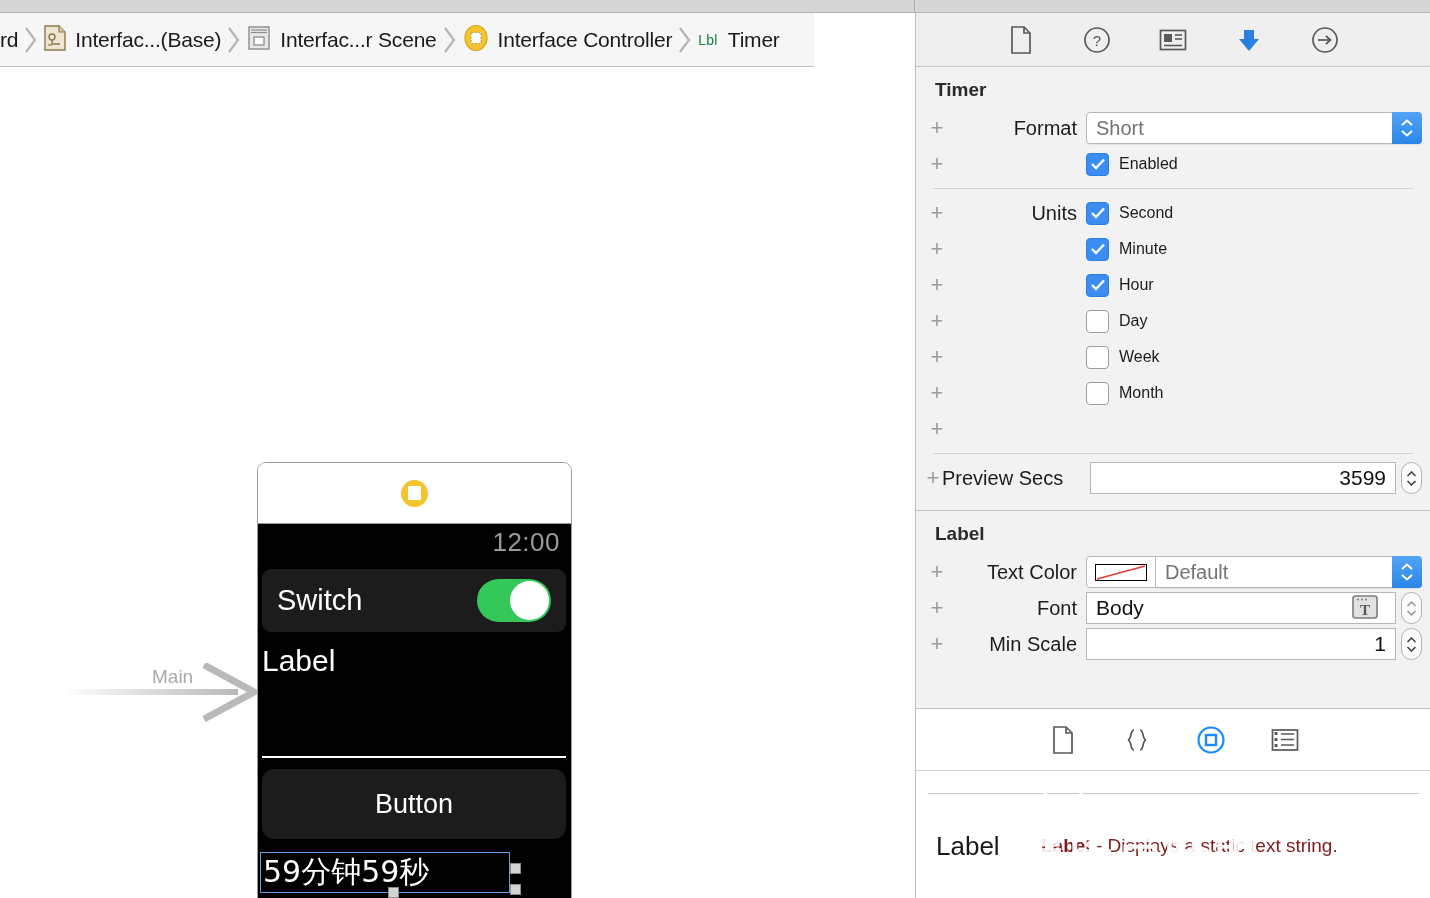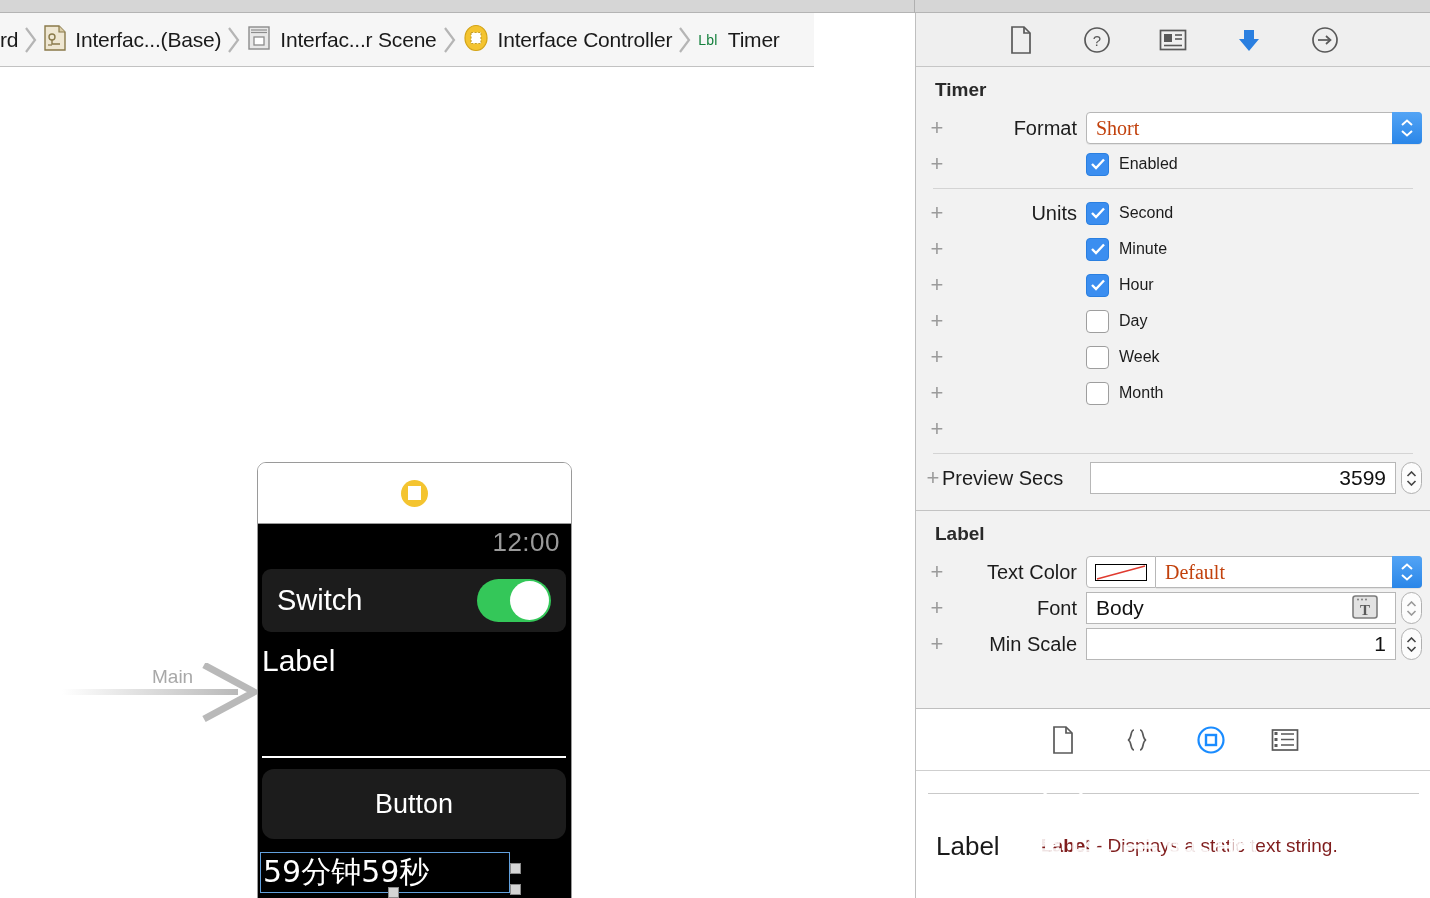--- a/index.html
+++ b/index.html
@@ -178,21 +178,21 @@
   }
   .pctrl { flex: 1 1 auto; display: flex; align-items: center; }
 
   .popup {
     position: relative; height: 32px; flex: 1 1 auto;
     background: #ffffff; border: 1px solid #b7b7b7; border-radius: 4px;
     display: flex; align-items: center;
     box-shadow: 0 1px 0 rgba(0,0,0,0.06);
     margin-right: 8px;
   }
-  .popup .pval { font-size: 20px; color: #c2410c; padding-left: 9px; font-family: Liberation Serif, serif; }
+  .popup .pval { font-size: 20px; color: #737373; padding-left: 9px; }
   .stepper-blue {
     position: absolute; right: -1px; top: -1px; bottom: -1px; width: 30px;
     background: linear-gradient(#53a4f5, #2a86e8);
     border-radius: 0 4px 4px 0;
     display: flex; flex-direction: column; align-items: center; justify-content: center;
     gap: 2px;
   }
 
   .cbox {
     width: 23px; height: 23px; border-radius: 4px;

